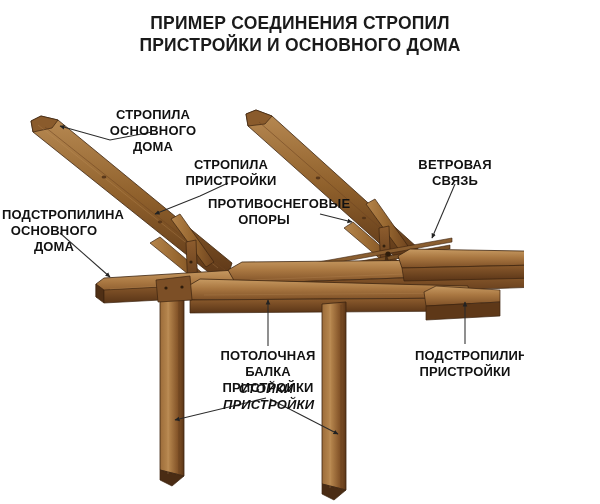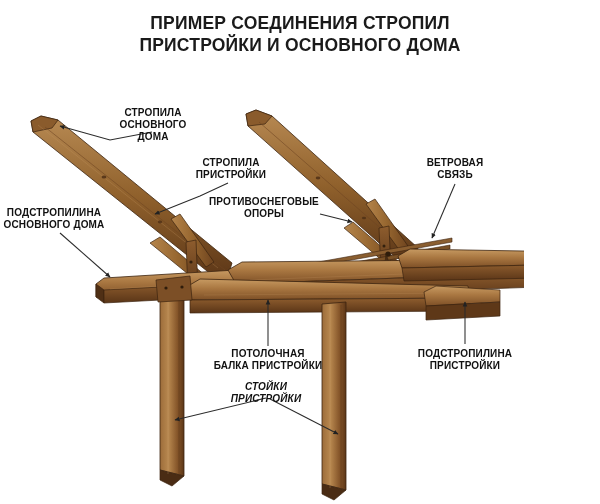--- a/index.html
+++ b/index.html
@@ -30,21 +30,21 @@
   }
   #scene {
     position: absolute;
     left: 0;
     top: 0;
     width: 600px;
     height: 504px;
   }
   .lbl {
     position: absolute;
-    font-size: 10px;
+    font-size: 13px;
     font-weight: bold;
     line-height: 1.22;
     color: #111111;
     letter-spacing: 0.15px;
     white-space: pre-line;
     text-align: center;
   }
 </style>
 </head>
 <body>

